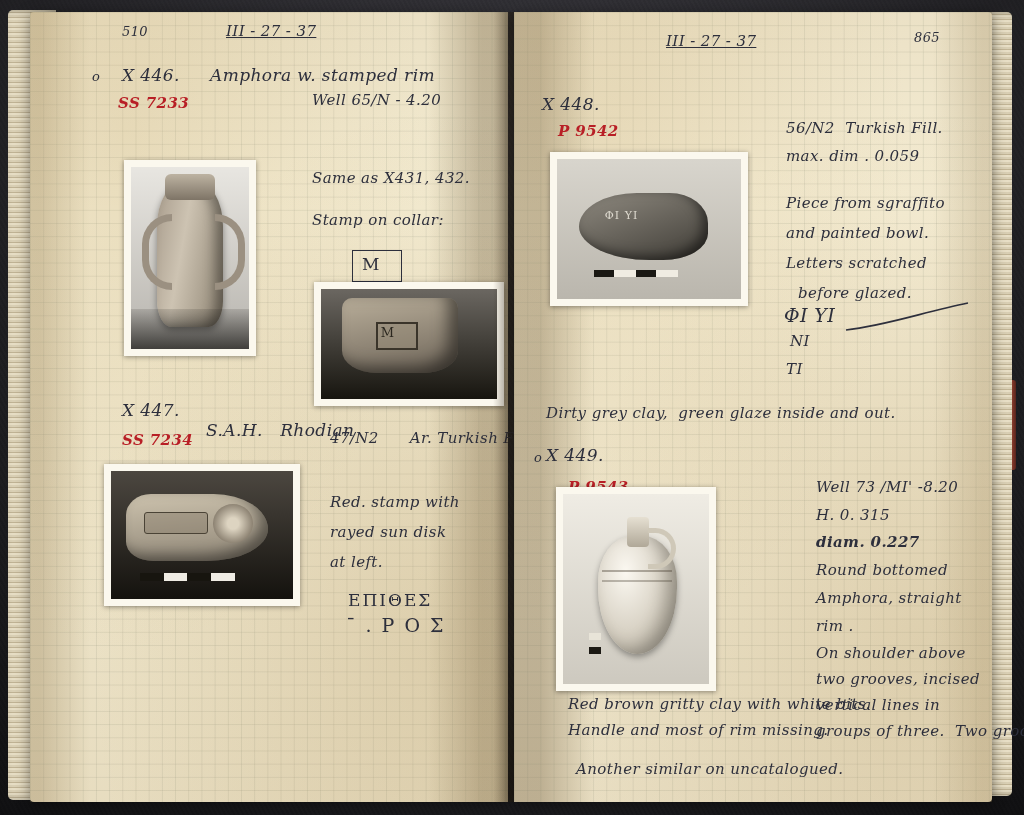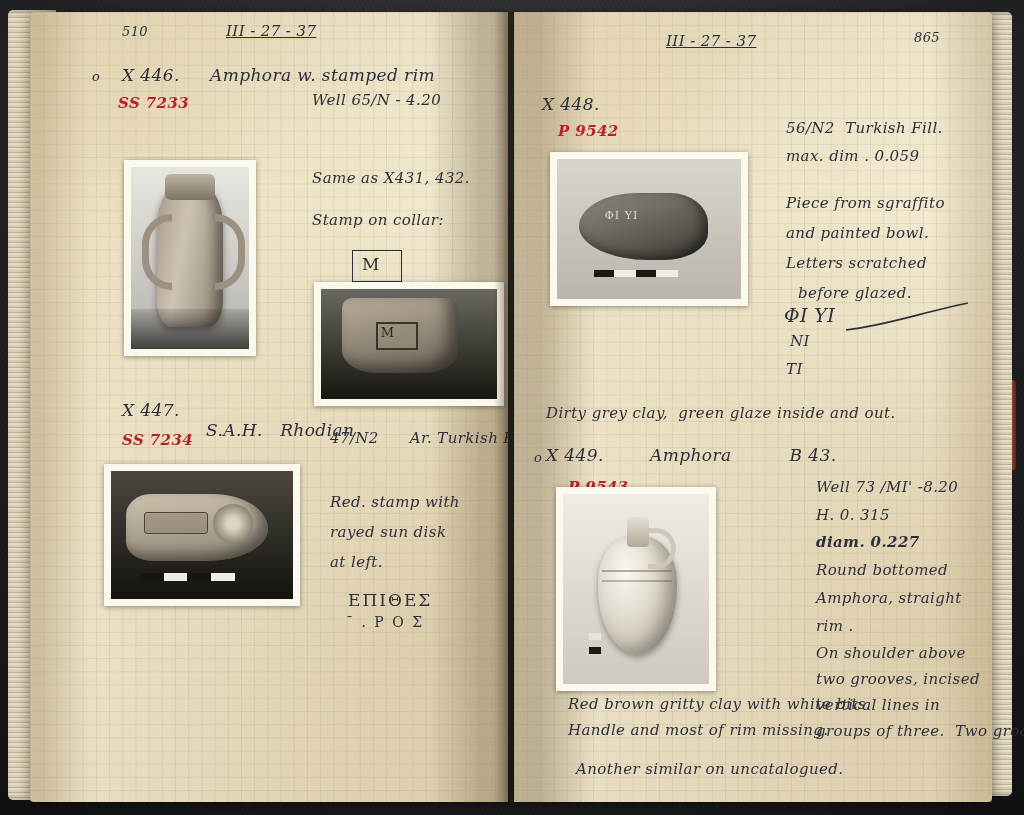--- a/index.html
+++ b/index.html
@@ -151,21 +151,21 @@
       </div>
 
       <div class="hw lg" style="left:92px;top:388px;">X 447.</div>
       <div class="hw lg" style="left:176px;top:408px;">S.A.H.   Rhodian</div>
       <div class="hw md red" style="left:92px;top:419px;">SS 7234</div>
       <div class="hw md" style="left:300px;top:417px;">47/N2      Ar. Turkish Fill</div>
       <div class="hw md" style="left:300px;top:481px;">Red. stamp with</div>
       <div class="hw md" style="left:300px;top:511px;">rayed sun disk</div>
       <div class="hw md" style="left:300px;top:541px;">at left.</div>
       <div class="hw greek" style="left:318px;top:578px;font-size:17px;">ΕΠΙΘΕΣ</div>
-      <div class="hw greek" style="left:316px;top:602px;font-size:14px;">ˉ . Ρ Ο Σ</div>
+      <div class="hw greek" style="left:316px;top:602px;font-size:19px;">ˉ . Ρ Ο Σ</div>
 
       <div class="photo" style="left:74px;top:452px;width:182px;height:128px;">
         <div class="img" style="background:linear-gradient(180deg,#4c4740,#14120e);">
           <div class="sherd" style="left:8%;top:18%;width:78%;height:52%;
             background:linear-gradient(175deg,#cdc3ae,#8d8475);
             border-radius:26px 40% 45% 20% / 22px 55% 50% 30%;
             box-shadow:inset -8px -6px 14px rgba(0,0,0,.45);"></div>
           <div class="sherd" style="left:18%;top:32%;width:34%;height:16%;
             border:1.5px solid #4a4336;background:rgba(120,110,92,.35);border-radius:3px;"></div>
           <div class="sherd" style="left:56%;top:26%;width:22%;height:30%;
@@ -213,21 +213,20 @@
             box-shadow:inset -6px -4px 12px rgba(0,0,0,.5);"></div>
           <div class="sherd" style="left:26%;top:36%;color:#dedacf;font-size:11px;font-family:'DejaVu Serif',serif;letter-spacing:1px;">ΦΙ ΥΙ</div>
           <div class="sherd" style="left:20%;bottom:16%;width:46%;height:7px;background:#f0ece2;"></div>
           <div class="sherd" style="left:20%;bottom:16%;width:11%;height:7px;background:#1a1813;"></div>
           <div class="sherd" style="left:43%;bottom:16%;width:11%;height:7px;background:#1a1813;"></div>
         </div>
       </div>
 
       <div class="hw sm" style="left:20px;top:438px;">o</div>
       <div class="hw lg" style="left:32px;top:433px;">X 449.</div>
-      <div class="hw lg" style="left:136px;top:433px;">Amphora          B 43.</div>
       <div class="hw md red" style="left:54px;top:466px;">P 9543</div>
 
       <div class="hw md" style="left:302px;top:466px;">Well 73 /MI' -8.20</div>
       <div class="hw md" style="left:302px;top:494px;">H. 0. 315</div>
       <div class="hw md" style="left:302px;top:521px;font-weight:bold;">diam. 0.227</div>
       <div class="hw md" style="left:302px;top:549px;">Round bottomed</div>
       <div class="hw md" style="left:302px;top:577px;">Amphora, straight</div>
       <div class="hw md" style="left:302px;top:605px;">rim .</div>
       <div class="hw md" style="left:302px;top:632px;">On shoulder above</div>
       <div class="hw md" style="left:302px;top:658px;">two grooves, incised</div>

